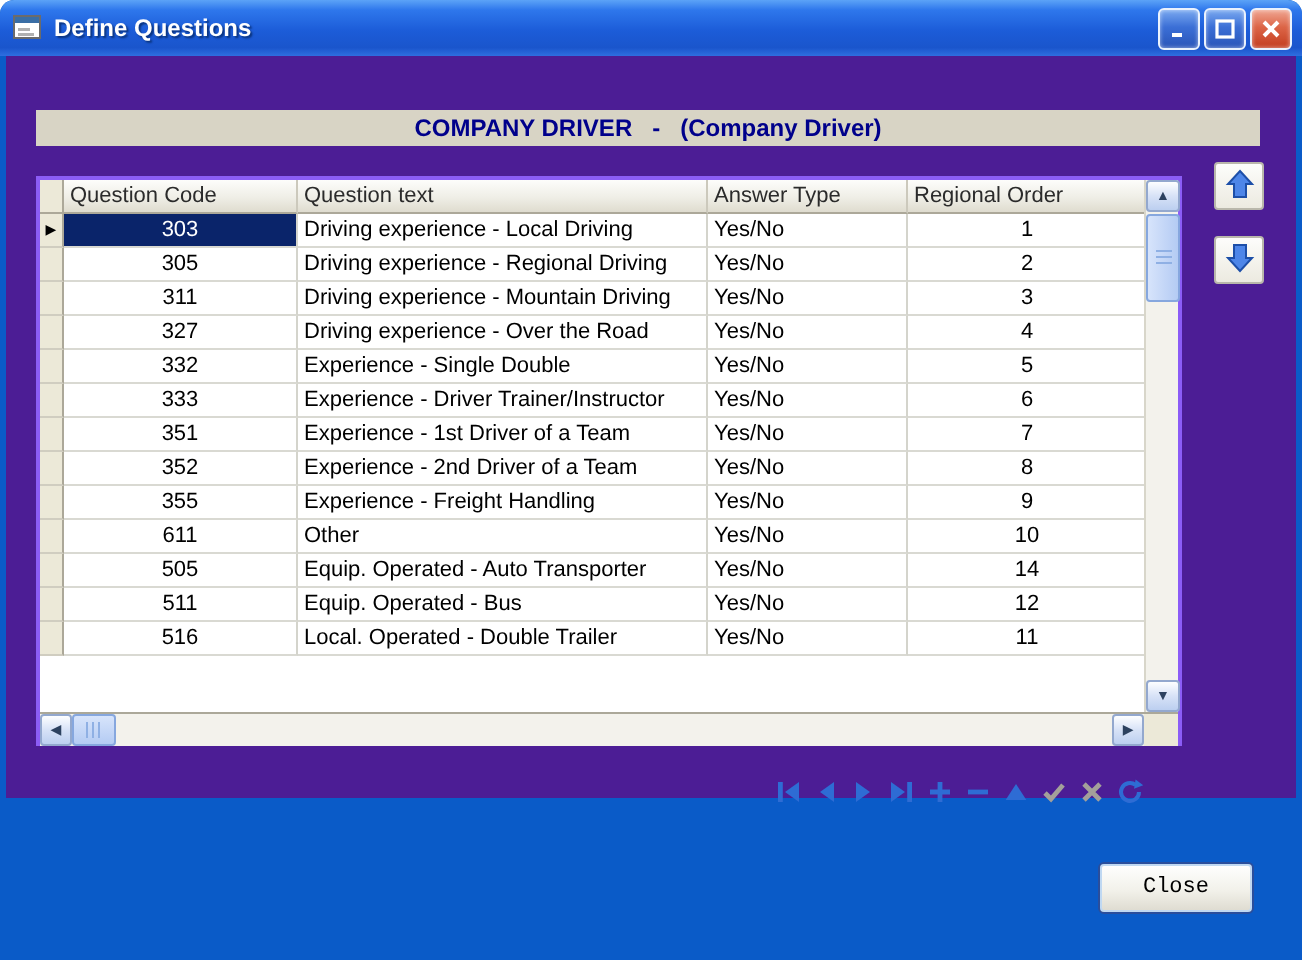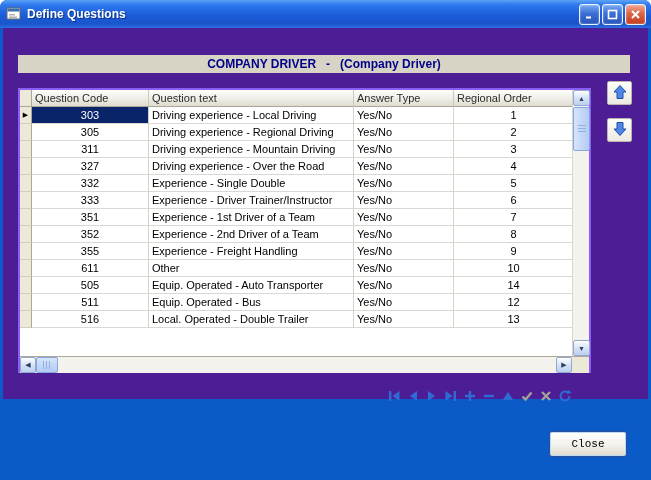--- a/index.html
+++ b/index.html
@@ -267,21 +267,21 @@
     <td class="c-code">511</td>
     <td class="c-text">Equip. Operated - Bus</td>
     <td class="c-answer">Yes/No</td>
     <td class="c-order">12</td>
   </tr>
                 <tr>
     <td class="marker"></td>
     <td class="c-code">516</td>
     <td class="c-text">Local. Operated - Double Trailer</td>
     <td class="c-answer">Yes/No</td>
-    <td class="c-order">13</td>
+    <td class="c-order">11</td>
   </tr>
               </tbody>
           </table>
         </div>
         <div class="vscroll">
           <div class="sb-btn">▲</div>
           <div class="vtrack">
             <div class="vthumb"></div>
           </div>
           <div class="sb-btn">▼</div>

